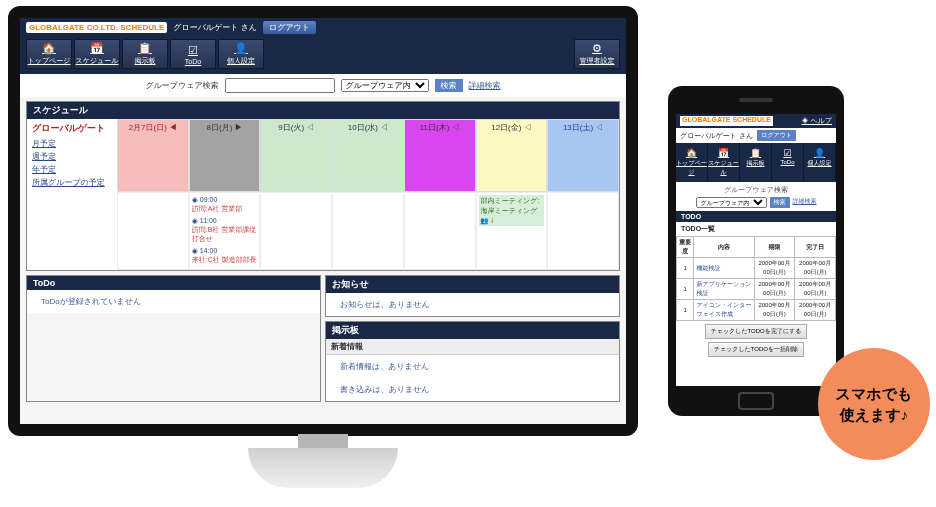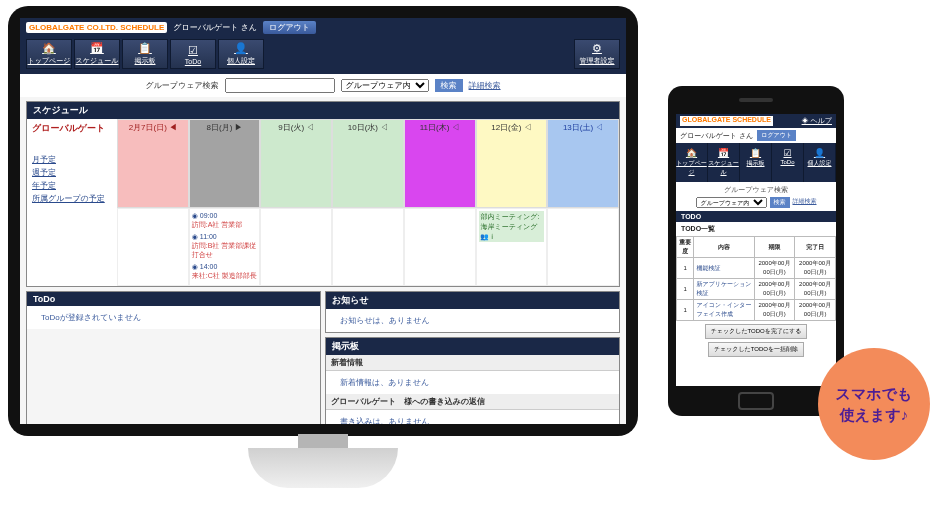--- a/index.html
+++ b/index.html
@@ -1,20 +1,20 @@
 <!DOCTYPE html>
 <html><head>
 <meta charset="utf-8">
 <style>
 * { box-sizing: border-box; margin: 0; padding: 0; font-family: "Hiragino Kaku Gothic Pro", "Meiryo", sans-serif; }
 body { background: #fff; width: 936px; height: 507px; position: relative; overflow: hidden; }
 
 
 .monitor { position: absolute; left: 8px; top: 6px; width: 630px; height: 430px; }
-.monitor-bezel { width: 100%; height: 100%; background: #111; border-radius: 20px; padding: 12px; }
+.monitor-bezel { width: 100%; height: 100%; background: #111; border-radius: 12px; padding: 12px; }
 .monitor-screen { width: 100%; height: 100%; background: #f5f5f5; overflow: hidden; font-size: 9px; color: #333; }
 .monitor-stand { position: absolute; left: 50%; bottom: -52px; width: 150px; height: 40px; background: linear-gradient(#d0d0d0,#f0f0f0); transform: translateX(-50%); border-radius: 0 0 50px 50px; }
 .monitor-neck { position: absolute; left: 50%; bottom: -18px; width: 50px; height: 20px; background: #b5b5b5; transform: translateX(-50%); }
 
 
 .app-header { background: #1a2847; display: flex; align-items: center; padding: 2px 6px; gap: 6px; height: 18px; }
 .app-logo { font-size: 8px; font-weight: bold; color: #ff7a00; background:#fff; padding:1px 3px; border-radius:2px;}
 .app-user { color: #fff; font-size: 8px; }
 .btn-blue { background: linear-gradient(#5a82c6,#3a5a9c); color:#fff; border:none; padding:1px 6px; font-size:8px; border-radius:2px; cursor:pointer; }
 .toolbar { background: #1a2847; display: flex; gap: 2px; padding: 3px 6px 5px; }
@@ -34,21 +34,21 @@
 .panel-bd{ background:#fff; }
 
 .cal-title{ display:flex; align-items:center; justify-content:center; gap:6px; padding:3px; border-bottom:1px solid #ccc; background:#fff; }
 .cal-title h2{ font-size:10px; font-weight:bold; }
 .cal-ctrl{ position:absolute; right:4px; display:flex; gap:2px;}
 .cal-title-wrap{ position:relative; }
 .s-btn{ background:linear-gradient(#f7f7f7,#ddd); border:1px solid #aaa; font-size:7px; padding:1px 4px; cursor:pointer;}
 
 .cal-grid{ display:grid; grid-template-columns:90px repeat(7,1fr); }
 .cal-side{ padding:3px 5px; font-size:8px; }
-.cal-side h3{ color:#b02020; font-size:9px; margin-bottom:18px;}
+.cal-side h3{ color:#b02020; font-size:9px; margin-bottom:2px;}
 .cal-side a{ display:block; color:#2a4a8c; font-size:8px; line-height:13px;font-family:Liberation Mono, monospace;}
 .day-hd{ text-align:center; font-size:8px; padding:2px 0; border:1px solid #ddd; }
 .d-sun{ background:#f7bdbd; color:#a02020;}
 .d-mon{ background:#a3a3a3;}
 .d-tue{ background:#cde9cd;}
 .d-wed{ background:#cde9cd;}
 .d-thu{ background:#d946ef;}
 .d-fri{ background:#fef9c3;}
 .d-sat{ background:#a8c7f0; color:#2040a0;}
 .day-cell{ border:1px solid #eee; min-height:60px; font-size:7px; padding:2px; background:#fff;}
@@ -79,21 +79,21 @@
 .m-search .sbtn{ background:#5a82c6; color:#fff; border:none; font-size:6px; padding:1px 4px;}
 .m-search a{ color:#3a5a9c; font-size:6px;}
 .m-panel-hd{ background:#1a2847; color:#fff; font-size:7px; padding:2px 5px; font-weight:bold;}
 .m-sub{ font-size:7px; padding:2px 5px; font-weight:bold;}
 .m-table{ width:100%; border-collapse:collapse; font-size:6px;}
 .m-table th,.m-table td{ border:1px solid #bbb; padding:1px 2px; text-align:center;}
 .m-table td.l{ text-align:left; color:#2a4a8c;}
 .m-btn{ display:block; margin:3px auto; font-size:6px; padding:2px 5px; background:linear-gradient(#f7f7f7,#ddd); border:1px solid #aaa;}
 
 
-.sticker{ position:absolute; left:818px; top:348px; width:112px; height:112px; background:#f38b5a; border-radius:50%; display:flex; align-items:center; justify-content:center; text-align:center; color:#4c1d95; font-size:15px; line-height:21px; font-weight:bold;}
+.sticker{ position:absolute; left:818px; top:348px; width:112px; height:112px; background:#f38b5a; border-radius:50%; display:flex; align-items:center; justify-content:center; text-align:center; color:#000000; font-size:15px; line-height:21px; font-weight:bold;}
 </style>
 </head>
 <body>
 
 <div class="monitor">
   <div class="monitor-bezel">
     <div class="monitor-screen">
 
       <div class="app-header">
         <span class="app-logo"><span>GLOBALGATE CO.LTD.</span> <span style="color:#ff7a00">SCHEDULE</span></span>
@@ -187,21 +187,20 @@
               <div class="panel-hd">お知らせ</div>
               <div class="panel-bd">
                   <div class="empty">お知らせは、ありません</div>
                 </div>
             </div>
             <div class="panel">
               <div class="panel-hd">掲示板</div>
               <div class="panel-bd">
                 <div class="sub-hd">新着情報</div>
                 <div class="empty">新着情報は、ありません</div>
-                <div class="sub-hd">グローバルゲート　様への書き込みの返信</div>
                 <div class="empty">書き込みは、ありません</div>
               </div>
             </div>
           </div>
         </div>
       </div>
 
     </div>
   </div>
   <div class="monitor-neck"></div>

